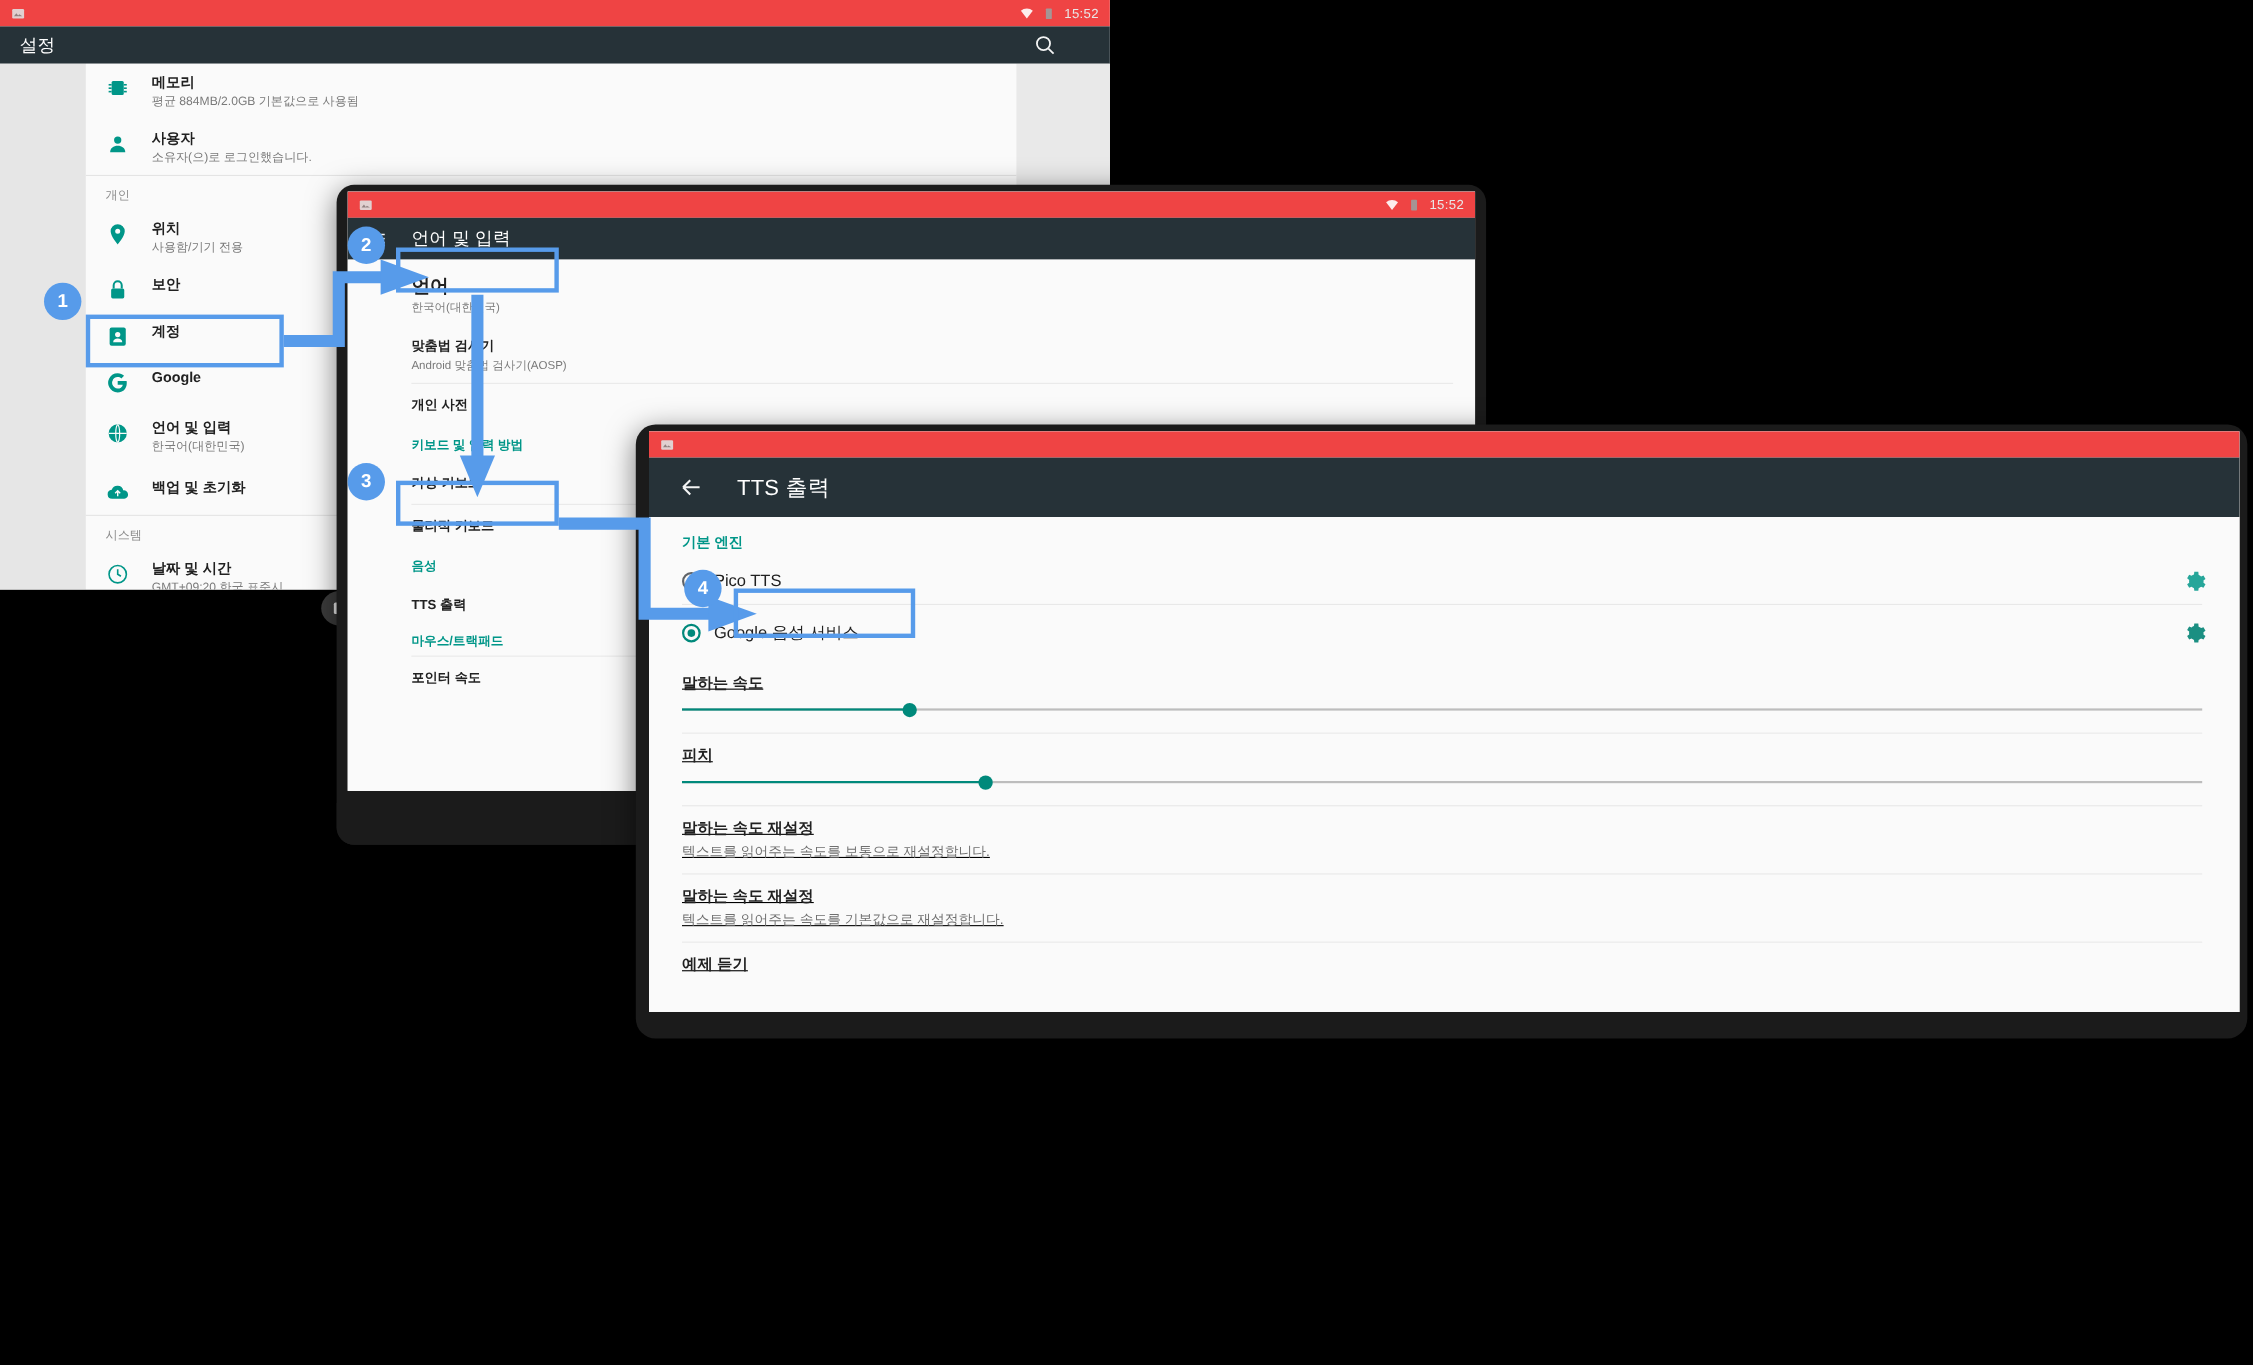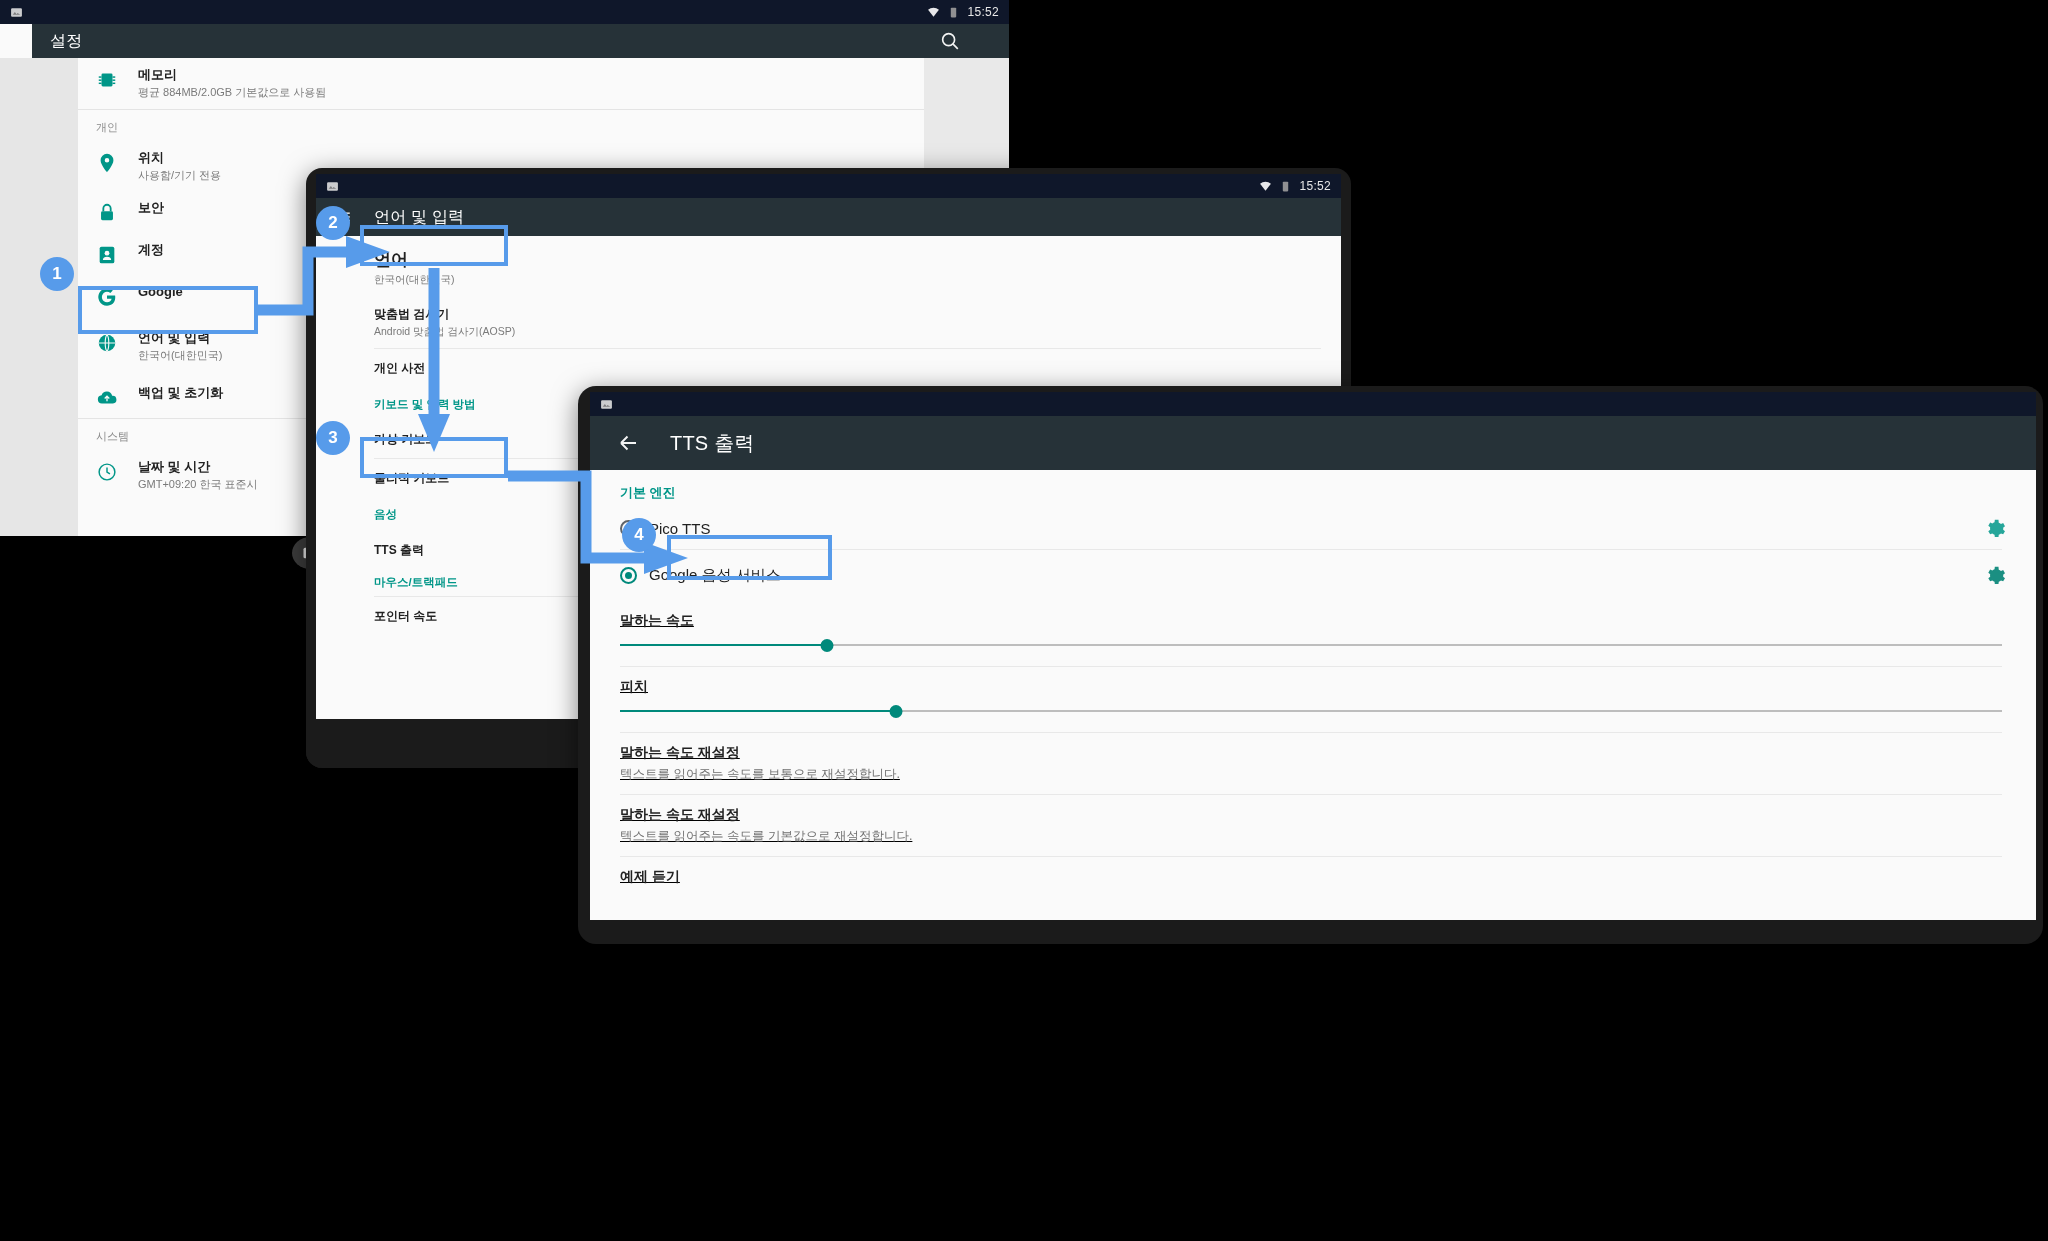--- a/index.html
+++ b/index.html
@@ -7,21 +7,21 @@
     width: 2048px; height: 1241px;
     background: #000000;
     font-family: "Liberation Sans", "DejaVu Sans", sans-serif;
     overflow: hidden;
   }
   #root { position: relative; width: 2048px; height: 1241px; background:#000; }
 
   
   .win { position: absolute; background: #fafafa; overflow: hidden; }
   .notif-bar {
-    height: 24px; background: #0f172a; display: flex; align-items: center;
+    height: 24px; background: #ef4444; display: flex; align-items: center;
     padding: 0 10px; color: #cfcfcf; font-size: 11px; justify-content: space-between;
   }
   .notif-left { display:flex; align-items:center; gap:6px; }
   .notif-right { display:flex; align-items:center; gap:7px; }
   .sysicon { width: 13px; height: 13px; display:inline-block; opacity:.9; }
   .clock { font-size: 12px; color: #e8e8e8; letter-spacing: .3px; }
 
   .appbar {
     background: #263238; color: #ffffff; display: flex; align-items: center;
     padding: 0 18px; gap: 22px;
@@ -32,21 +32,21 @@
   .row .ic { width: 22px; height: 22px; flex: 0 0 auto; margin: 2px 20px 0 18px; }
   .row .txt { display:flex; flex-direction: column; gap: 2px; }
   .row .t1 { font-size: 13px; color: #212121; font-weight: 700; line-height: 1.25; }
   .row .t2 { font-size: 11px; color: #7a7a7a; line-height: 1.3; }
   .section-hd { font-size: 11px; color: #8a8a8a; padding: 10px 0 6px 18px; }
   .divider { height:1px; background:#e4e4e4; margin-left: 0; }
   .teal-hd { color:#009688; font-size: 11.5px; font-weight: 700; }
 
   
   #win1 { left: 0; top: 0; width: 1009px; height: 536px; background:#fafafa; }
-  #win1 .appbar { height: 34px; margin-left: 32px; }
+  #win1 .appbar { height: 34px; }
   #win1 .body { display: flex; height: calc(100% - 58px); background:#e9e9e9; }
   #win1 .leftrail { width: 78px; background:#e6e6e6; flex:0 0 auto; }
   #win1 .content { flex: 1 1 auto; background:#fafafa; position: relative; }
   #win1 .rightpad { width: 85px; background:#e9e9e9; flex:0 0 auto; }
   #win1 .row { padding: 9px 0; }
 
   
   #tab2-frame {
     position:absolute; left: 306px; top: 168px; width: 1045px; height: 600px;
     background: #1b1b1b; border-radius: 16px; padding: 6px 8px 40px 8px;
@@ -154,20 +154,30 @@
             <rect x="18" y="8" width="3" height="1.6" fill="#009688"></rect>
               <rect x="18" y="11.4" width="3" height="1.6" fill="#009688"></rect>
               <rect x="18" y="14.8" width="3" height="1.6" fill="#009688"></rect>
           </svg>
           <div class="txt">
             <span class="t1">메모리</span>
             <span class="t2">평균 884MB/2.0GB 기본값으로 사용됨</span>
           </div>
         </div>
 
+        <div class="row">
+          <svg class="ic" viewBox="0 0 24 24">
+            <circle cx="12" cy="8" r="3.6" fill="#009688"></circle>
+              <path d="M4.5 20c0-4.2 3.4-6.4 7.5-6.4S19.5 15.8 19.5 20z" fill="#009688"></path>
+          </svg>
+          <div class="txt">
+            <span class="t1">사용자</span>
+            <span class="t2">소유자(으)로 로그인했습니다.</span>
+          </div>
+        </div>
 
         <div class="divider"></div>
         <div class="section-hd">개인</div>
 
         <div class="row">
           <svg class="ic" viewBox="0 0 24 24">
               <path d="M12 2a7 7 0 0 0-7 7c0 5.2 7 13 7 13s7-7.8 7-13a7 7 0 0 0-7-7zm0 9.5A2.5 2.5 0 1 1 12 6.5a2.5 2.5 0 0 1 0 5z" fill="#009688"></path>
             </svg>
           <div class="txt">
             <span class="t1">위치</span>

